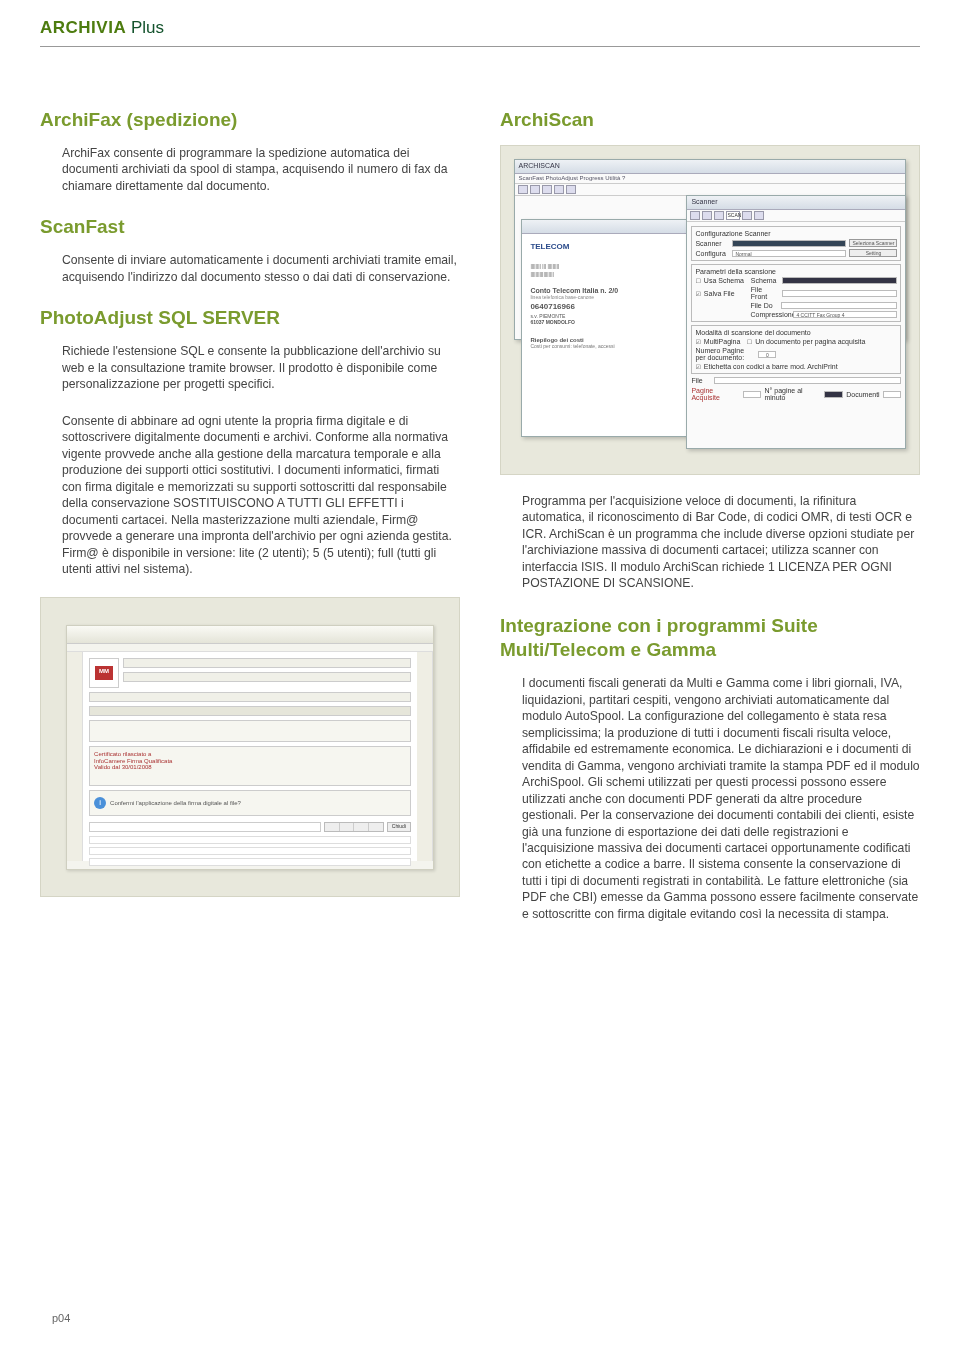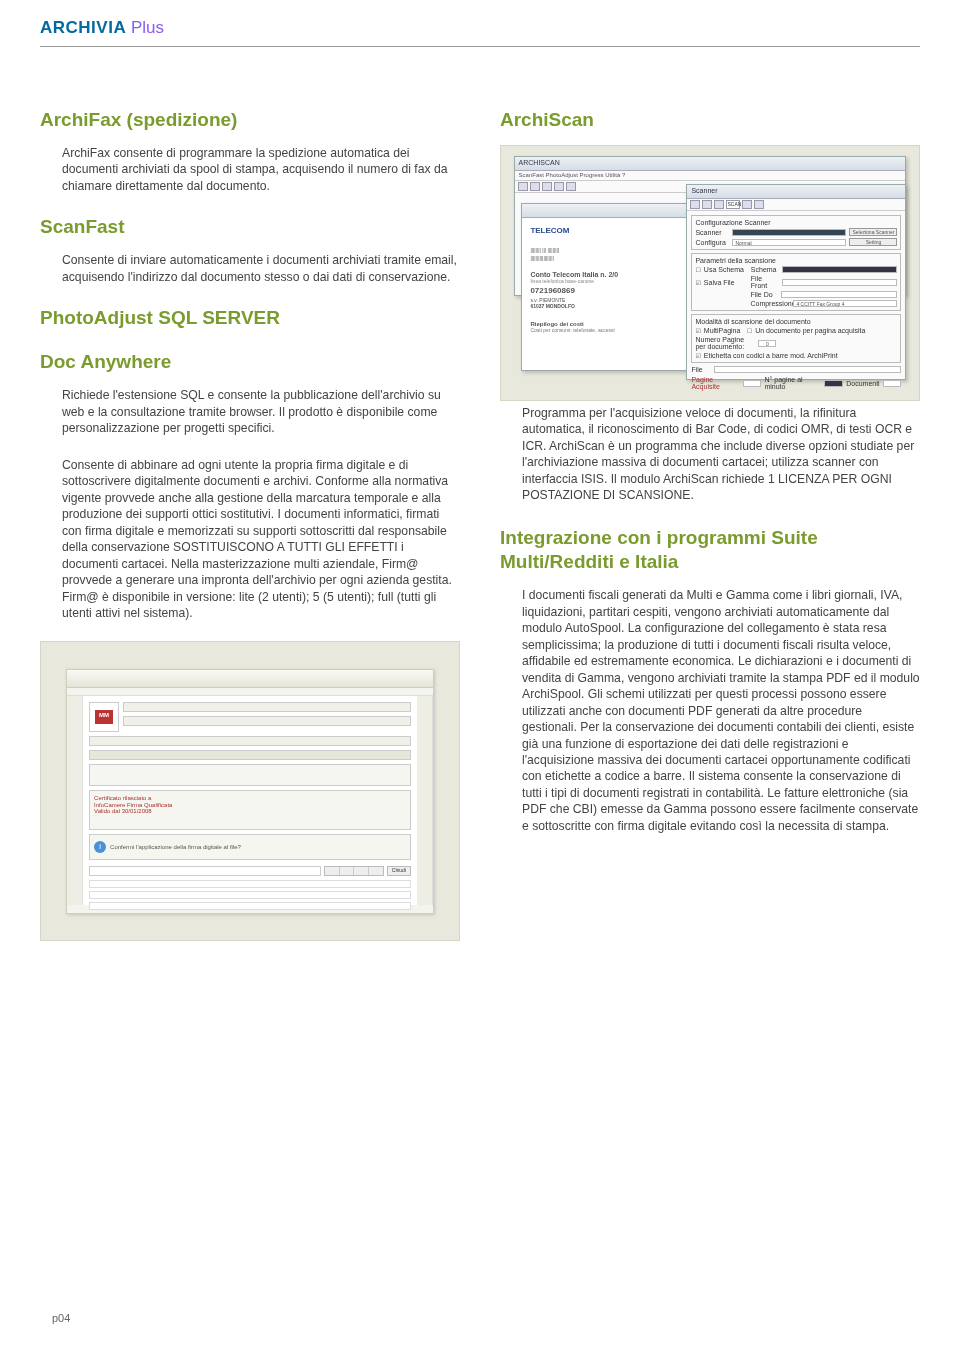--- a/index.html
+++ b/index.html
@@ -11,22 +11,22 @@
     color: #333;
     position: relative;
   }
   .header {
     padding: 18px 40px 8px 40px;
     border-bottom: 1px solid #999;
     margin: 0 40px 40px 40px;
     padding-left: 0;
     padding-right: 0;
   }
-  .header .brand-bold { color: #0369a1; font-weight: 700; font-size: 17px; letter-spacing: 0.5px; }
-  .header .brand-light { color: #8b5cf6; font-weight: 300; font-size: 17px; }
+  .header .brand-bold { color: #4d7c0f; font-weight: 700; font-size: 17px; letter-spacing: 0.5px; }
+  .header .brand-light { color: #14532d; font-weight: 300; font-size: 17px; }
   .page {
     padding: 0 40px;
     display: flex;
     gap: 40px;
   }
   .col { flex: 1; min-width: 0; }
   .section-title {
     color: #7a9b2e;
     font-size: 19px;
     font-weight: 600;
@@ -63,21 +63,21 @@
     background: linear-gradient(#fafaf5, #e4e4d8);
     border-bottom: 1px solid #ccc;
   }
   .fig-strip { height: 8px; border-bottom: 1px solid #ddd; }
   .fig-body { display:flex; height: calc(100% - 34px); }
   .fig-side { width: 16px; background:#efeee4; border-right:1px solid #ddd; }
   .fig-main { flex:1; background:#fff; padding:6px; }
   .fig-block { background:#f0f0e8; border:1px solid #ccc; height:10px; margin-bottom:4px; }
   .fig-panel { background:#f6f6f0; border:1px solid #ccc; padding:4px; }
   .fig-row { height:8px; background:#fff; border:1px solid #ddd; margin-bottom:3px; }
-  .fig-a { height: 256px; margin-bottom: 4px; margin-top: 4px; }
+  .fig-a { height: 330px; margin-bottom: 18px; margin-top: 4px; }
   .fig-b { height: 300px; margin-top: 14px; }
 
   
   .figA-win { position:absolute; background:#fafafa; border:1px solid #9aa; box-shadow:2px 2px 4px rgba(0,0,0,0.2); }
   .figA-win .wtitle { height:14px; background: linear-gradient(#eef1f5,#d5dde6); border-bottom:1px solid #aab; font-size:7px; color:#334; padding:2px 4px; }
   .figA-win .wbody { padding:4px; font-size:6px; color:#555; }
   .figA-label { font-size:7px; color:#333; }
   .figA-field { height:7px; background:#fff; border:1px solid #bbb; }
   .page-number {
     position: absolute;
@@ -99,21 +99,20 @@
   <div class="col">
 
     <h2 class="section-title">ArchiFax (spedizione)</h2>
     <p class="body-text">ArchiFax consente di programmare la spedizione automatica dei documenti archiviati da spool di stampa, acquisendo il numero di fax da chiamare direttamente dal documento.</p>
 
     <h2 class="section-title">ScanFast</h2>
     <p class="body-text">Consente di inviare automaticamente i documenti archiviati tramite email, acquisendo l'indirizzo dal documento stesso o dai dati di conservazione.</p>
 
     <h2 class="section-title">PhotoAdjust SQL SERVER</h2>
 
-    <h2 class="section-title">Doc Anywhere</h2>
     <p class="body-text">Richiede l'estensione SQL e consente la pubblicazione dell'archivio su web e la consultazione tramite browser. Il prodotto è disponibile come personalizzazione per progetti specifici.</p>
 
     <p class="body-text">Consente di abbinare ad ogni utente la propria firma digitale e di sottoscrivere digitalmente documenti e archivi. Conforme alla normativa vigente provvede anche alla gestione della marcatura temporale e alla produzione dei supporti ottici sostitutivi. I documenti informatici, firmati con firma digitale e memorizzati su supporti sottoscritti dal responsabile della conservazione SOSTITUISCONO A TUTTI GLI EFFETTI i documenti cartacei. Nella masterizzazione multi aziendale, Firm@ provvede a generare una impronta dell'archivio per ogni azienda gestita. Firm@ è disponibile in versione: lite (2 utenti); 5 (5 utenti); full (tutti gli utenti attivi nel sistema).</p>
 
     <div class="fig fig-b">
       <div class="fig-inner">
         <div class="fig-toolbar"></div>
         <div class="fig-strip"></div>
         <div class="fig-body">
           <div class="fig-side"></div>
@@ -178,21 +177,21 @@
         </div>
 
         <div class="figA-win" style="left:2%;top:20%;width:46%;height:72%;">
           <div class="wtitle"></div>
           <div class="wbody" style="background:#fff;height:calc(100% - 14px);padding:8px;">
             <div style="font-size:8px;font-weight:bold;color:#2a4a8a;">TELECOM</div>
             <div style="margin-top:12px;font-size:5px;">|||||||| ||| |||||||||</div>
             <div style="margin-top:2px;font-size:5px;">||||||||||||||||||</div>
             <div style="margin-top:10px;font-size:7px;font-weight:bold;">Conto Telecom Italia n. 2/0</div>
             <div style="font-size:5px;color:#888;">linea telefonica base-canone</div>
-            <div style="font-size:8px;font-weight:bold;margin-top:2px;">0721960869</div>
+            <div style="font-size:8px;font-weight:bold;margin-top:2px;">0640716966</div>
             <div style="font-size:5px;margin-top:2px;">s.v. PIEMONTE</div>
             <div style="font-size:5px;font-weight:bold;">61037 MONDOLFO</div>
             <div style="font-size:6px;font-weight:bold;margin-top:12px;">Riepilogo dei costi</div>
             <div style="font-size:5px;color:#777;">Costi per consumi: telefonate, accessi</div>
           </div>
         </div>
 
         <div class="figA-win" style="right:0;top:12%;width:56%;height:84%;">
           <div class="wtitle"><span>Scanner</span></div>
           <div style="height:12px;border-bottom:1px solid #ccc;display:flex;gap:2px;padding:1px 3px;">
@@ -276,19 +275,19 @@
               <span class="figA-label">Documenti</span>
               <div class="figA-field" style="width:20px;"></div>
             </div>
           </div>
         </div>
       </div>
     </div>
 
     <p class="body-text" style="margin-left:22px;">Programma per l'acquisizione veloce di documenti, la rifinitura automatica, il riconoscimento di Bar Code, di codici OMR, di testi OCR e ICR. ArchiScan è un programma che include diverse opzioni studiate per l'archiviazione massiva di documenti cartacei; utilizza scanner con interfaccia ISIS. Il modulo ArchiScan richiede 1 LICENZA PER OGNI POSTAZIONE DI SCANSIONE.</p>
 
-    <h2 class="section-title" style="line-height:1.25;">Integrazione con i programmi Suite Multi/Redditi e Italia</h2>
+    <h2 class="section-title" style="line-height:1.25;">Integrazione con i programmi Suite Multi/Telecom e Gamma</h2>
     <p class="body-text">I documenti fiscali generati da Multi e Gamma come i libri giornali, IVA, liquidazioni, partitari cespiti, vengono archiviati automaticamente dal modulo AutoSpool. La configurazione del collegamento è stata resa semplicissima; la produzione di tutti i documenti fiscali risulta veloce, affidabile ed estremamente economica. Le dichiarazioni e i documenti di vendita di Gamma, vengono archiviati tramite la stampa PDF ed il modulo ArchiSpool. Gli schemi utilizzati per questi processi possono essere utilizzati anche con documenti PDF generati da altre procedure gestionali. Per la conservazione dei documenti contabili dei clienti, esiste già una funzione di esportazione dei dati delle registrazioni e l'acquisizione massiva dei documenti cartacei opportunamente codificati con etichette a codice a barre. Il sistema consente la conservazione di tutti i tipi di documenti registrati in contabilità. Le fatture elettroniche (sia PDF che CBI) emesse da Gamma possono essere facilmente conservate e sottoscritte con firma digitale evitando così la necessita di stampa.</p>
 
   </div>
 </div>
 
 <div class="page-number">p04</div>
 
 </body></html>

